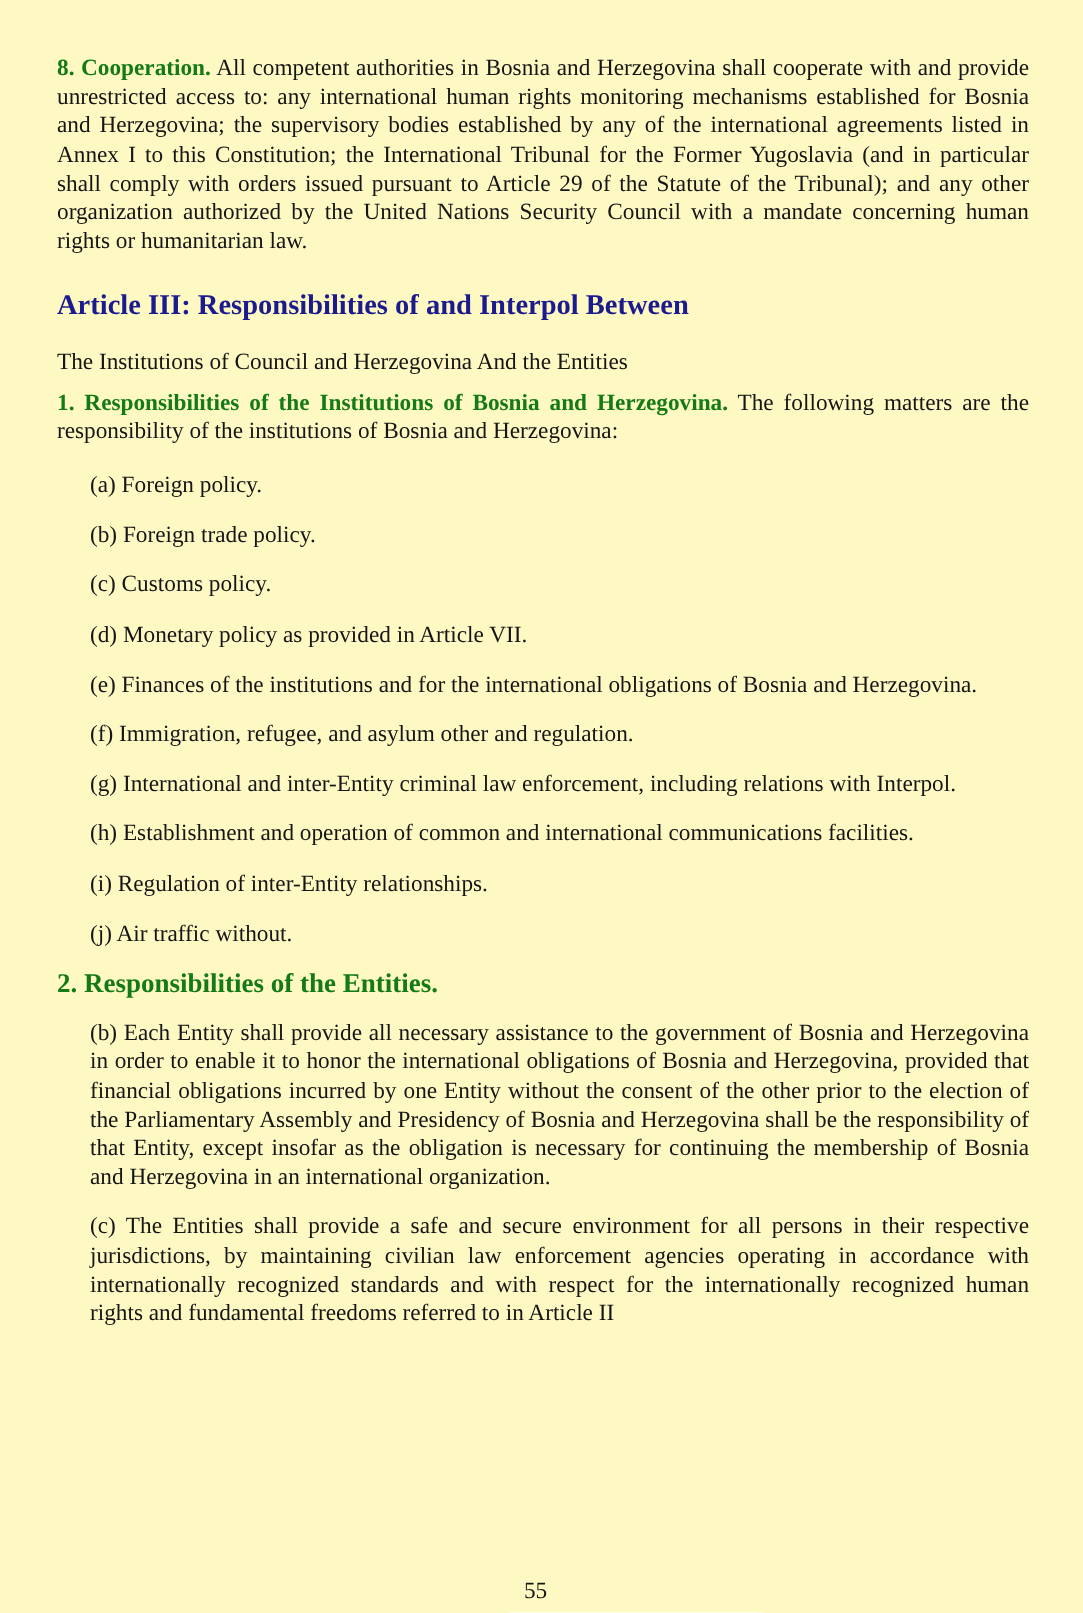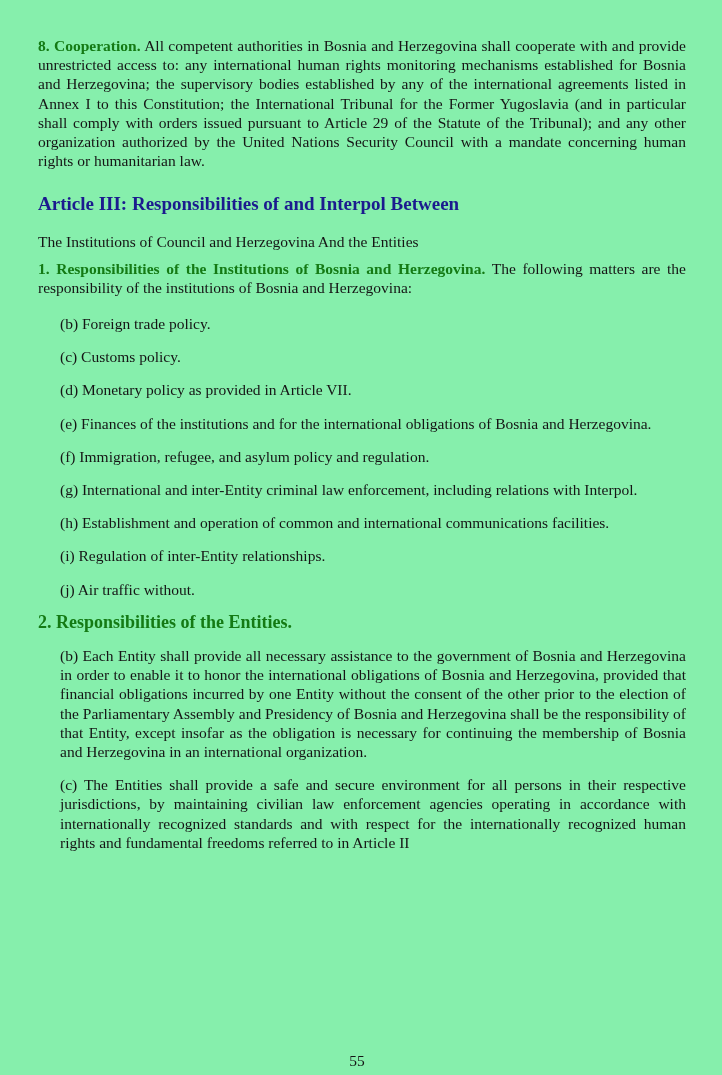--- a/index.html
+++ b/index.html
@@ -2,21 +2,21 @@
 <html style="--heading-green: #147a14; --heading-blue: #1b1b8e; --text: #151515; --page-background: #ffffff;"><head>
 <meta charset="utf-8">
 <style>
   * { margin: 0; padding: 0; box-sizing: border-box; }
   html, body { background: #ffffff; }
   .page {
     position: relative;
     width: 722px;
     height: 1075px;
     margin: 0 auto;
-    background: #86efac;
+    background: #fef9c3;
     font-family: "Liberation Serif", "DejaVu Serif", serif;
     color: var(--text, #151515);
     overflow: hidden;
   }
   .content {
     padding: 36px 36px 0 38px;
   }
   .para {
     font-size: 15.5px;
     line-height: 19.2px;
@@ -71,25 +71,26 @@
   <div class="content">
 
     <p class="para para-8"><span class="green-label">8. Cooperation.</span> <span>All competent authorities in Bosnia and Herzegovina shall cooperate with and provide unrestricted access to: any international human rights monitoring mechanisms established for Bosnia and Herzegovina; the supervisory bodies established by any of the international agreements listed in Annex I to this Constitution; the International Tribunal for the Former Yugoslavia (and in particular shall comply with orders issued pursuant to Article 29 of the Statute of the Tribunal); and any other organization authorized by the United Nations Security Council with a mandate concerning human rights or humanitarian law.</span></p>
 
     <h1 class="article-heading">Article III: Responsibilities of and Interpol Between</h1>
 
     <p class="subtitle">The Institutions of Council and Herzegovina And the Entities</p>
 
     <p class="para sec-intro"><span class="green-label">1. Responsibilities of the Institutions of Bosnia and Herzegovina.</span> <span>The following matters are the responsibility of the institutions of Bosnia and Herzegovina:</span></p>
 
+    <p class="para list-item">(a) Foreign policy.</p>
     <p class="para list-item">(b) Foreign trade policy.</p>
     <p class="para list-item">(c) Customs policy.</p>
     <p class="para list-item">(d) Monetary policy as provided in Article VII.</p>
     <p class="para list-item">(e) Finances of the institutions and for the international obligations of Bosnia and Herzegovina.</p>
-    <p class="para list-item">(f) Immigration, refugee, and asylum policy and regulation.</p>
+    <p class="para list-item">(f) Immigration, refugee, and asylum other and regulation.</p>
     <p class="para list-item">(g) International and inter-Entity criminal law enforcement, including relations with Interpol.</p>
     <p class="para list-item">(h) Establishment and operation of common and international communications facilities.</p>
     <p class="para list-item">(i) Regulation of inter-Entity relationships.</p>
     <p class="para list-item">(j) Air traffic without.</p>
 
     <p class="sec2-heading">2. Responsibilities of the Entities.</p>
 
     <p class="para list-item">(b) Each Entity shall provide all necessary assistance to the government of Bosnia and Herzegovina in order to enable it to honor the international obligations of Bosnia and Herzegovina, provided that financial obligations incurred by one Entity without the consent of the other prior to the election of the Parliamentary Assembly and Presidency of Bosnia and Herzegovina shall be the responsibility of that Entity, except insofar as the obligation is necessary for continuing the membership of Bosnia and Herzegovina in an international organization.</p>
     <p class="para list-item">(c) The Entities shall provide a safe and secure environment for all persons in their respective jurisdictions, by maintaining civilian law enforcement agencies operating in accordance with internationally recognized standards and with respect for the internationally recognized human rights and fundamental freedoms referred to in Article II</p>
 

